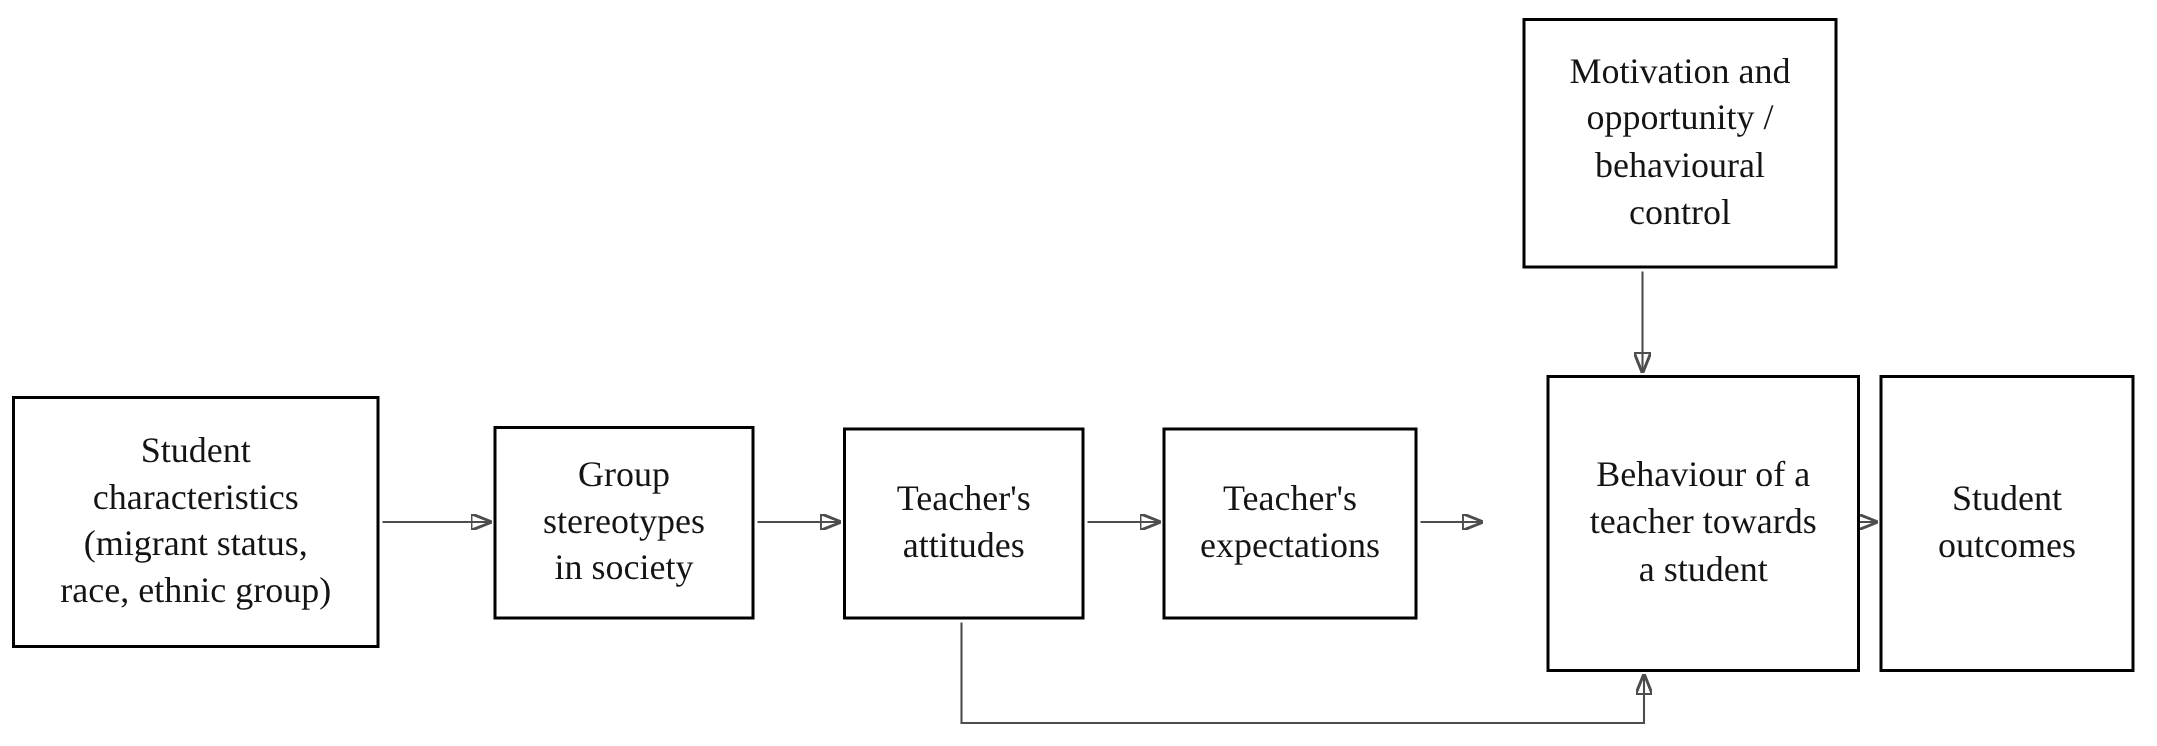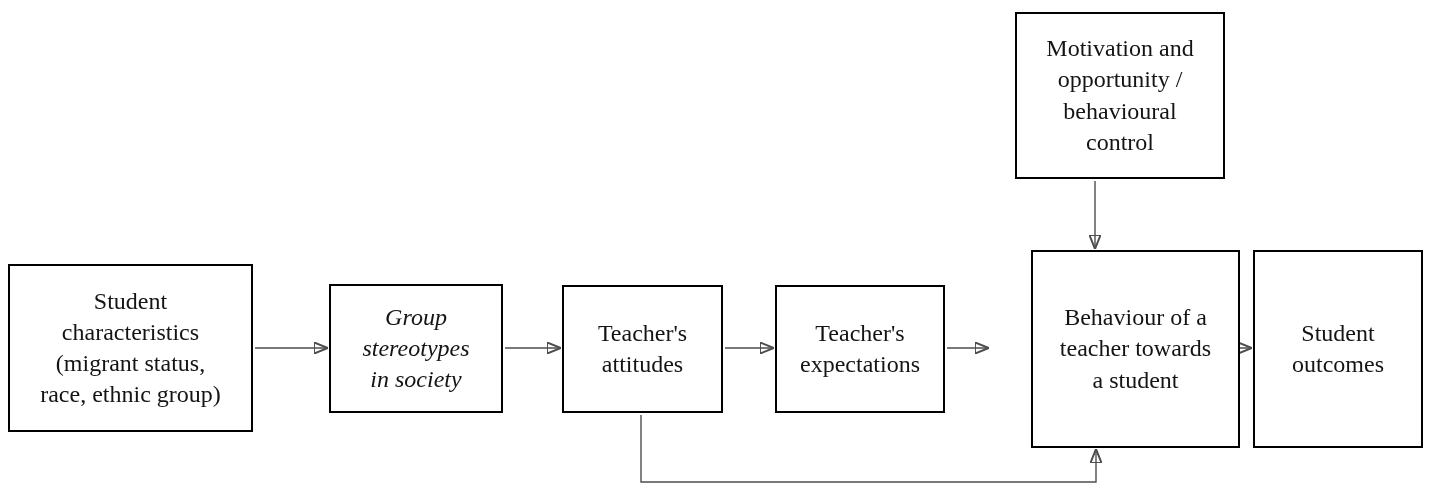--- a/index.html
+++ b/index.html
@@ -42,21 +42,21 @@
   .node-label {
     display: block;
     white-space: pre-line;
     font-size: 24px;
     line-height: 1.3;
     color: #141414;
     padding: 0 4px;
   }
   
   #node-student-characteristics { left: 8px;    top: 264px; width: 245px; height: 168px; }
-  #node-group-stereotypes       { left: 329px;  top: 284px; width: 174px; height: 129px; font-style: italic; }
+  #node-group-stereotypes       { left: 329px;  top: 284px; width: 174px; height: 129px; }
   #node-teacher-attitudes       { left: 562px;  top: 285px; width: 161px; height: 128px; }
   #node-teacher-expectations    { left: 775px;  top: 285px; width: 170px; height: 128px; }
   #node-teacher-behaviour       { left: 1031px;  top: 250px; width: 209px; height: 198px; }
   #node-student-outcomes        { left: 1253px; top: 250px; width: 170px; height: 198px; }
   #node-motivation-opportunity  { left: 990px;  top: 12px;  width: 210px; height: 167px; margin-left: 25px; }
 </style>
 </head>
 <body>
 
 <div class="diagram">

